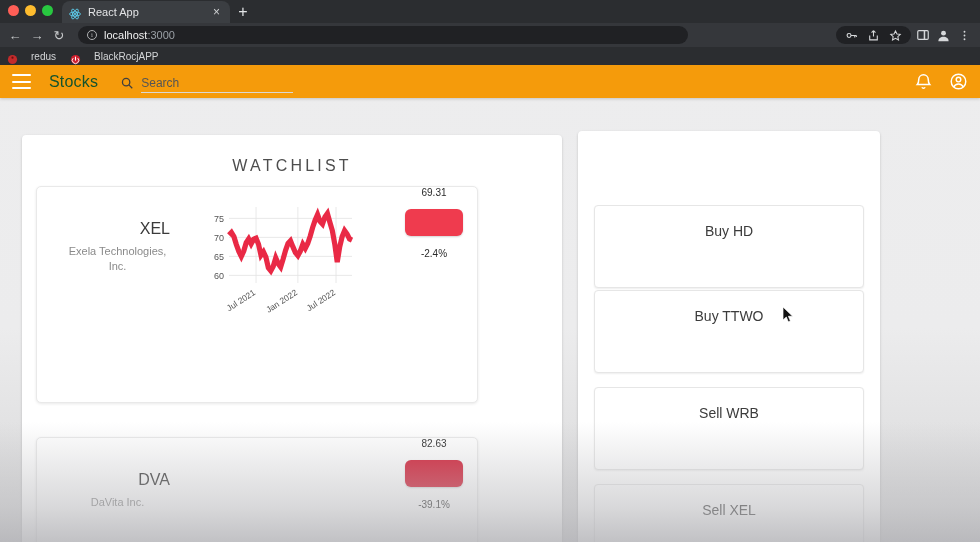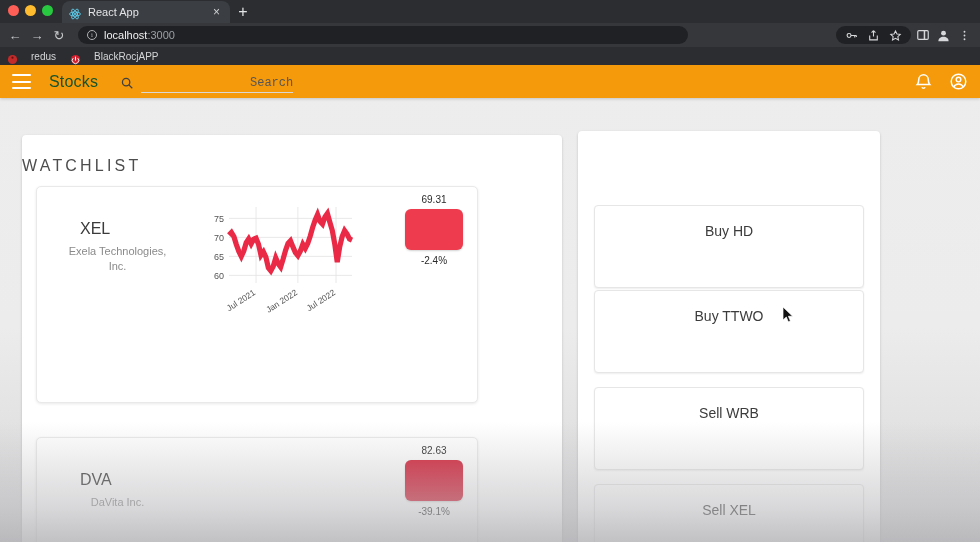--- a/index.html
+++ b/index.html
@@ -107,22 +107,22 @@
     margin-left: 18px; color: #14532d; font-size: 16px; letter-spacing: .2px;
   }
   .searchwrap {
     margin-left: 22px; display: flex; align-items: flex-end; gap: 7px;
     height: 22px;
   }
   .search-icon { width: 14px; height: 14px; margin-bottom: 3px; }
   .search-field {
     width: 152px; border: 0; background: transparent;
     border-bottom: 1px solid #d9d8d4;
-    color: #4c4c4c; font-size: 12px; font-family: Liberation Mono, monospace;
-    padding: 0 0 2px 0; outline: none; text-align: right;
+    color: #4c4c4c; font-size: 12px; font-family: Liberation Sans, sans-serif;
+    padding: 0 0 2px 0; outline: none;
   }
   .search-field::placeholder { color: #555; opacity: 1; }
   .appbar-right {
     position: absolute; right: 12px; top: 0; height: 33px;
     display: flex; align-items: center; gap: 16px;
   }
   .bell, .account { width: 19px; height: 19px; cursor: pointer; }
 
   
   .content {
@@ -132,47 +132,47 @@
 
   .panel {
     position: absolute; background: #fff;
     border-radius: 4px;
     box-shadow: 0 1px 3px rgba(0,0,0,.12), 0 1px 2px rgba(0,0,0,.08);
   }
   .panel-watchlist { left: 22px; top: 37px; width: 540px; height: 470px; }
   .panel-buysell   { left: 578px; top: 33px; width: 302px; height: 474px; }
 
   .panel-title {
-    color: #4d4d4d;
+    text-align: center; color: #4d4d4d;
     letter-spacing: 3.2px; font-weight: 400;
   }
   .panel-watchlist .panel-title { font-size: 16px; padding-top: 22px; }
   .panel-buysell .panel-title { font-size: 15px; padding-top: 20px; }
 
   
   .wl-row {
     position: absolute; left: 14px; width: 442px; height: 217px;
     background: #fff; border: 1px solid #e9e9e9; border-radius: 5px;
     box-shadow: 0 1px 3px rgba(0,0,0,.09);
   }
   .wl-row.r1 { top: 51px; }
   .wl-row.r2 { top: 302px; }
 
   .wl-sym {
-    position: absolute; left: 43px; top: 33px; width: 105px;
-    text-align: left; color: #3b3b3b; font-size: 16px;
+    position: absolute; left: 28px; top: 33px; width: 105px;
+    text-align: right; color: #3b3b3b; font-size: 16px;
   }
   .wl-name {
     position: absolute; left: 28px; top: 57px; width: 105px;
     text-align: center; color: #8a8a8a; font-size: 11px; line-height: 15px;
   }
 
   .badge {
     position: absolute; right: 14px; top: 22px;
-    width: 58px; height: 41px; border-radius: 6px;
+    width: 58px; height: 27px; border-radius: 6px;
     background: #ef3b4e;
     display: flex; flex-direction: column; align-items: center; justify-content: center;
     gap: 2px;
     box-shadow: 0 1px 2px rgba(0,0,0,.18);
   }
   .badge .price { color: #2b2b2b; font-size: 10px; }
   .badge .chg { color: #2b2b2b; font-size: 10px; margin-top: 48px; }
 
   .chartbox { position: absolute; left: 156px; top: 14px; width: 165px; height: 120px; }
 

